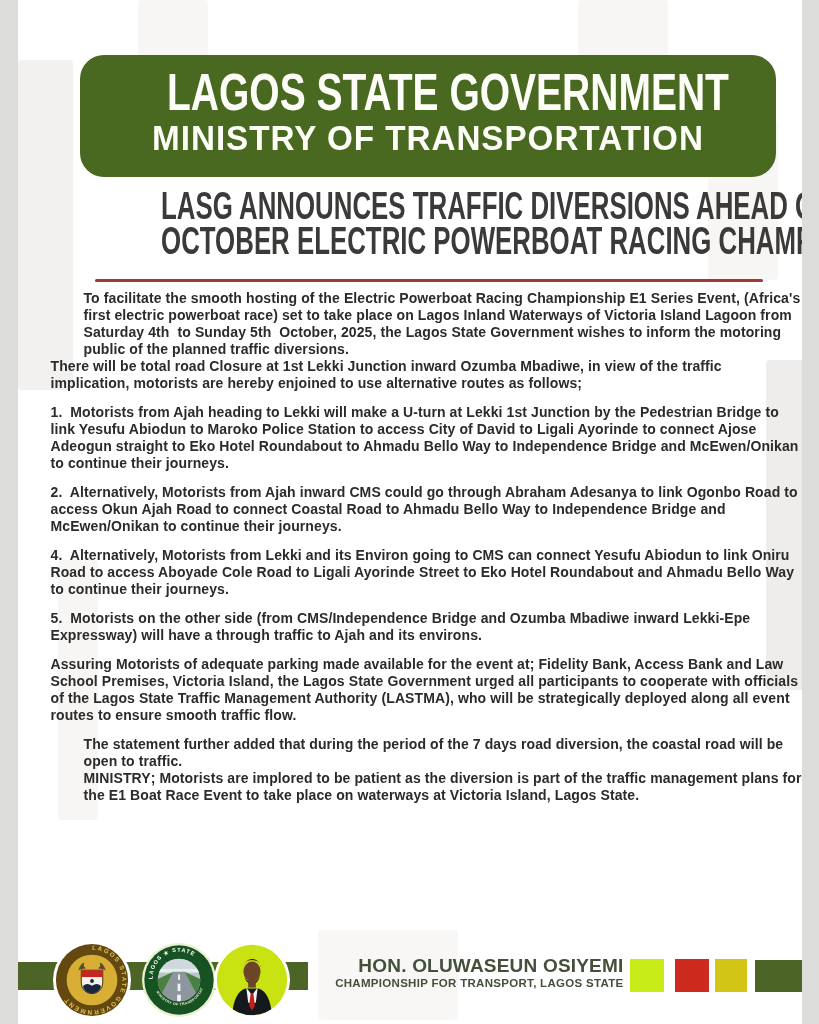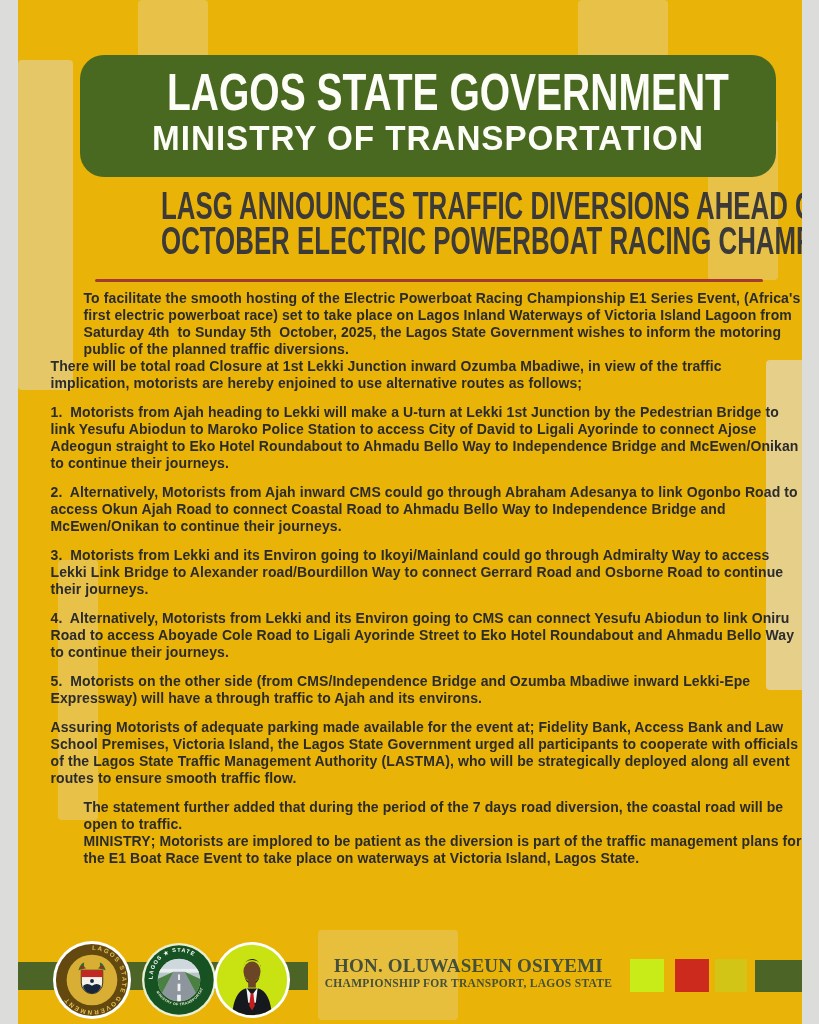--- a/index.html
+++ b/index.html
@@ -1,18 +1,18 @@
 <!DOCTYPE html>
 <html><head>
 <meta charset="utf-8">
 <style>
   html,body{margin:0;padding:0;background:#dcdcda;}
   .page{
     position:relative;width:784px;height:1024px;margin:0 auto;
-    background:#eab308;overflow:hidden;
+    background:#ffffff;overflow:hidden;
     font-family:"Liberation Sans",sans-serif;
   }
   
   .wm{position:absolute;background:#e3e1dd;opacity:.45;border-radius:4px;}
   .wm1{left:0;top:60px;width:55px;height:330px;}
   .wm2{left:120px;top:0;width:70px;height:120px;opacity:.3;}
   .wm3{left:560px;top:0;width:90px;height:90px;opacity:.3;}
   .wm4{left:748px;top:360px;width:60px;height:330px;opacity:.6;}
   .wm5{left:690px;top:120px;width:70px;height:160px;opacity:.3;}
   .wm6{left:40px;top:560px;width:40px;height:260px;opacity:.3;}
@@ -53,21 +53,21 @@
   .body-text p.no-gap{margin-bottom:0;margin-left:33px;}
 
   
   .bar{position:absolute;}
   .bar-left{left:0;top:962px;width:290px;height:28px;}
   .bar-right{left:737px;top:960px;width:82px;height:32px;}
   .logo{position:absolute;}
   .logo-seal{left:35px;top:941px;}
   .logo-ministry{left:124px;top:943px;}
   .logo-photo{left:196px;top:942px;}
-  .name-block{position:absolute;left:296px;top:955px;width:310px;text-align:center;color:#44503a;font-family:Liberation Serif, serif;}
+  .name-block{position:absolute;left:296px;top:955px;width:310px;text-align:right;color:#44503a;}
   .name-block .name{margin:0;font-size:19px;line-height:21px;font-weight:bold;letter-spacing:.2px;}
   .name-block .role{margin:0;font-size:11.5px;line-height:15px;font-weight:bold;letter-spacing:.3px;}
   .sq{position:absolute;top:959px;height:33px;}
   .sq1{left:612px;width:34px;}
   .sq2{left:657px;width:34px;}
   .sq3{left:697px;width:32px;}
 </style>
 </head>
 <body>
 
@@ -91,21 +91,20 @@
     <div>OCTOBER ELECTRIC POWERBOAT RACING CHAMPIONSHIP</div>
   </div>
 
   <div class="divider" style="background-color: rgb(162, 58, 51);"></div>
 
   <main class="body-text">
     <p class="no-gap">To facilitate the smooth hosting of the Electric Powerboat Racing Championship E1 Series Event, (Africa's first electric powerboat race) set to take place on Lagos Inland Waterways of Victoria Island Lagoon from Saturday 4th&nbsp; to Sunday 5th&nbsp; October, 2025, the Lagos State Government wishes to inform the motoring public of the planned traffic diversions.</p>
     <p>There will be total road Closure at 1st Lekki Junction inward Ozumba Mbadiwe, in view of the traffic implication, motorists are hereby enjoined to use alternative routes as follows;</p>
     <p>1.&nbsp; Motorists from Ajah heading to Lekki will make a U-turn at Lekki 1st Junction by the Pedestrian Bridge to link Yesufu Abiodun to Maroko Police Station to access City of David to Ligali Ayorinde to connect Ajose Adeogun straight to Eko Hotel Roundabout to Ahmadu Bello Way to Independence Bridge and McEwen/Onikan to continue their journeys.</p>
     <p>2.&nbsp; Alternatively, Motorists from Ajah inward CMS could go through Abraham Adesanya to link Ogonbo Road to access Okun Ajah Road to connect Coastal Road to Ahmadu Bello Way to Independence Bridge and McEwen/Onikan to continue their journeys.</p>
-    <p>3.&nbsp; Motorists from Lekki and its Environ going to Ikoyi/Mainland could go through Admiralty Way to access Lekki Link Bridge to Alexander road/Bourdillon Way to connect Gerrard Road and Osborne Road to continue their journeys.</p>
     <p>4.&nbsp; Alternatively, Motorists from Lekki and its Environ going to CMS can connect Yesufu Abiodun to link Oniru Road to access Aboyade Cole Road to Ligali Ayorinde Street to Eko Hotel Roundabout and Ahmadu Bello Way to continue their journeys.</p>
     <p>5.&nbsp; Motorists on the other side (from CMS/Independence Bridge and Ozumba Mbadiwe inward Lekki-Epe Expressway) will have a through traffic to Ajah and its environs.</p>
     <p>Assuring Motorists of adequate parking made available for the event at; Fidelity Bank, Access Bank and Law School Premises, Victoria Island, the Lagos State Government urged all participants to cooperate with officials of the Lagos State Traffic Management Authority (LASTMA), who will be strategically deployed along all event routes to ensure smooth traffic flow.</p>
     <p class="no-gap">The statement further added that during the period of the 7 days road diversion, the coastal road will be open to traffic.</p>
     <p class="no-gap"><strong>MINISTRY</strong><span>; Motorists are implored to be patient as the diversion is part of the traffic management plans for the E1 Boat Race Event to take place on waterways at Victoria Island, Lagos State.</span></p>
   </main>
 
   <div class="bar bar-left" style="background-color: rgb(76, 100, 38);"></div>
   <div class="bar bar-right" style="background-color: rgb(76, 100, 38);"></div>
 

